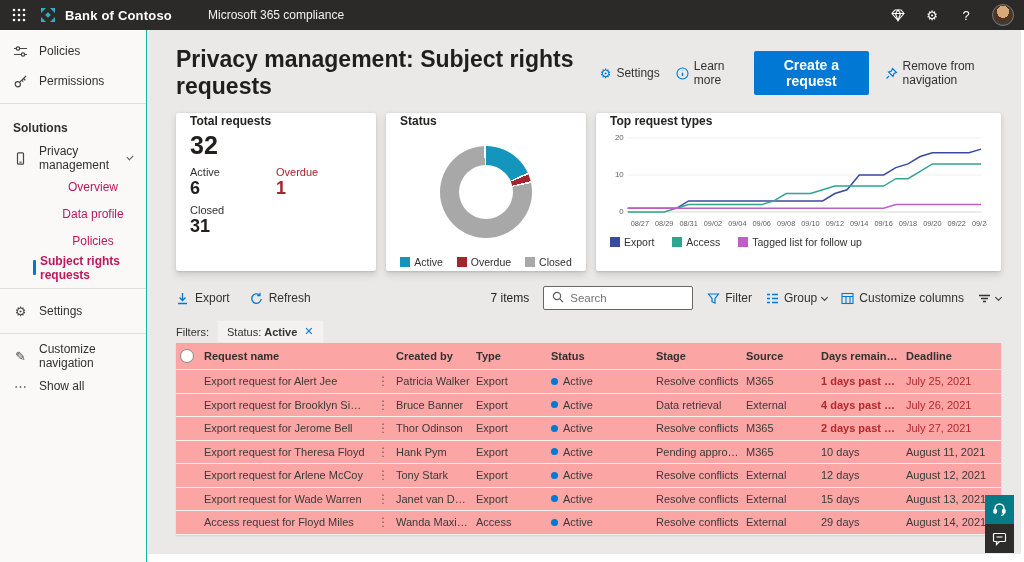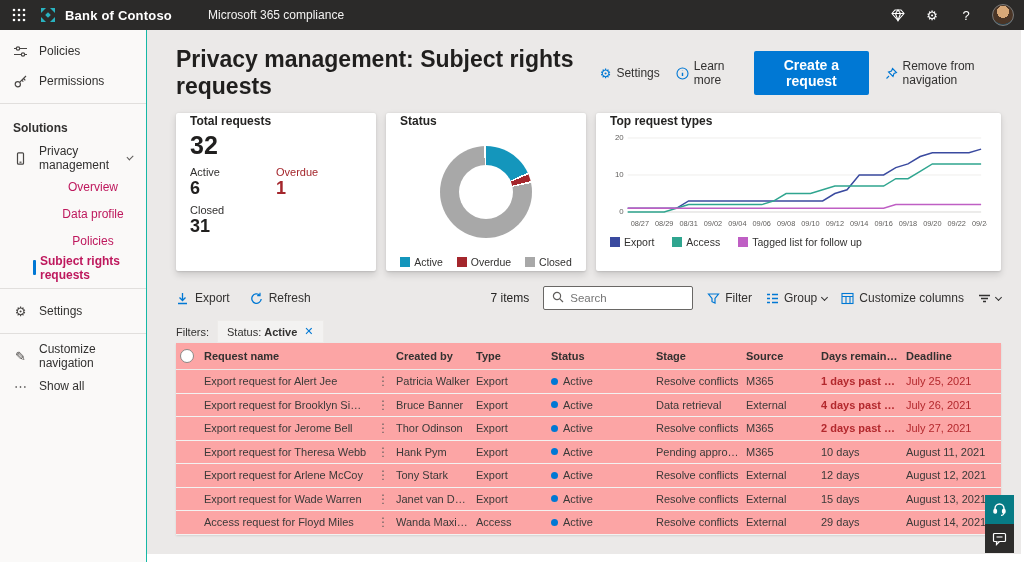--- a/index.html
+++ b/index.html
@@ -445,21 +445,21 @@
               <div class="cell">Thor Odinson</div>
               <div class="cell">Export</div>
               <div class="cell c-status"><span class="dot" style="background:#0078d4"></span>Active</div>
               <div class="cell">Resolve conflicts</div>
               <div class="cell">M365</div>
               <div class="cell red">2 days past due</div>
               <div class="cell redlite">July 27, 2021</div>
             </div>
             <div class="trow">
               <div class="cell c-check"></div>
-              <div class="cell c-name">Export request for Theresa Webb</div>
+              <div class="cell c-name">Export request for Theresa Floyd</div>
               <div class="cell c-menu">⋮</div>
               <div class="cell">Hank Pym</div>
               <div class="cell">Export</div>
               <div class="cell c-status"><span class="dot" style="background:#0078d4"></span>Active</div>
               <div class="cell">Pending approval</div>
               <div class="cell">M365</div>
               <div class="cell ">10 days</div>
               <div class="cell ">August 11, 2021</div>
             </div>
             <div class="trow">

